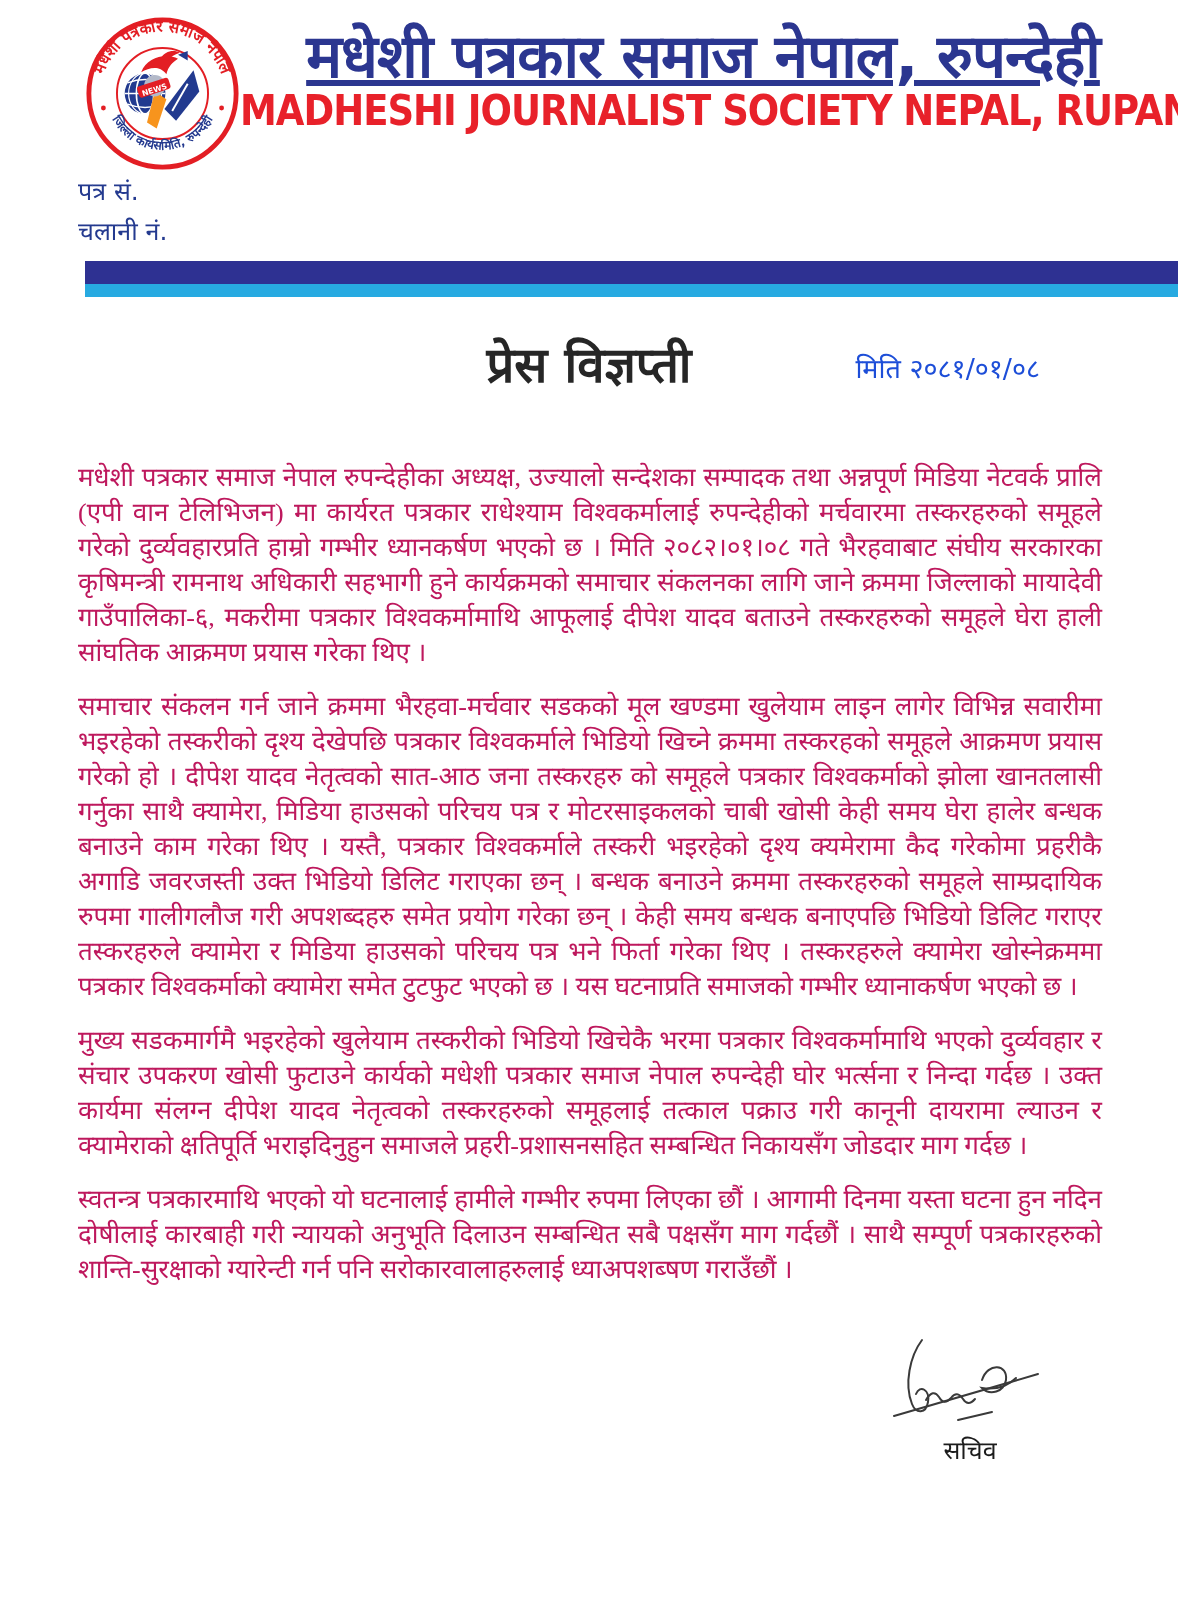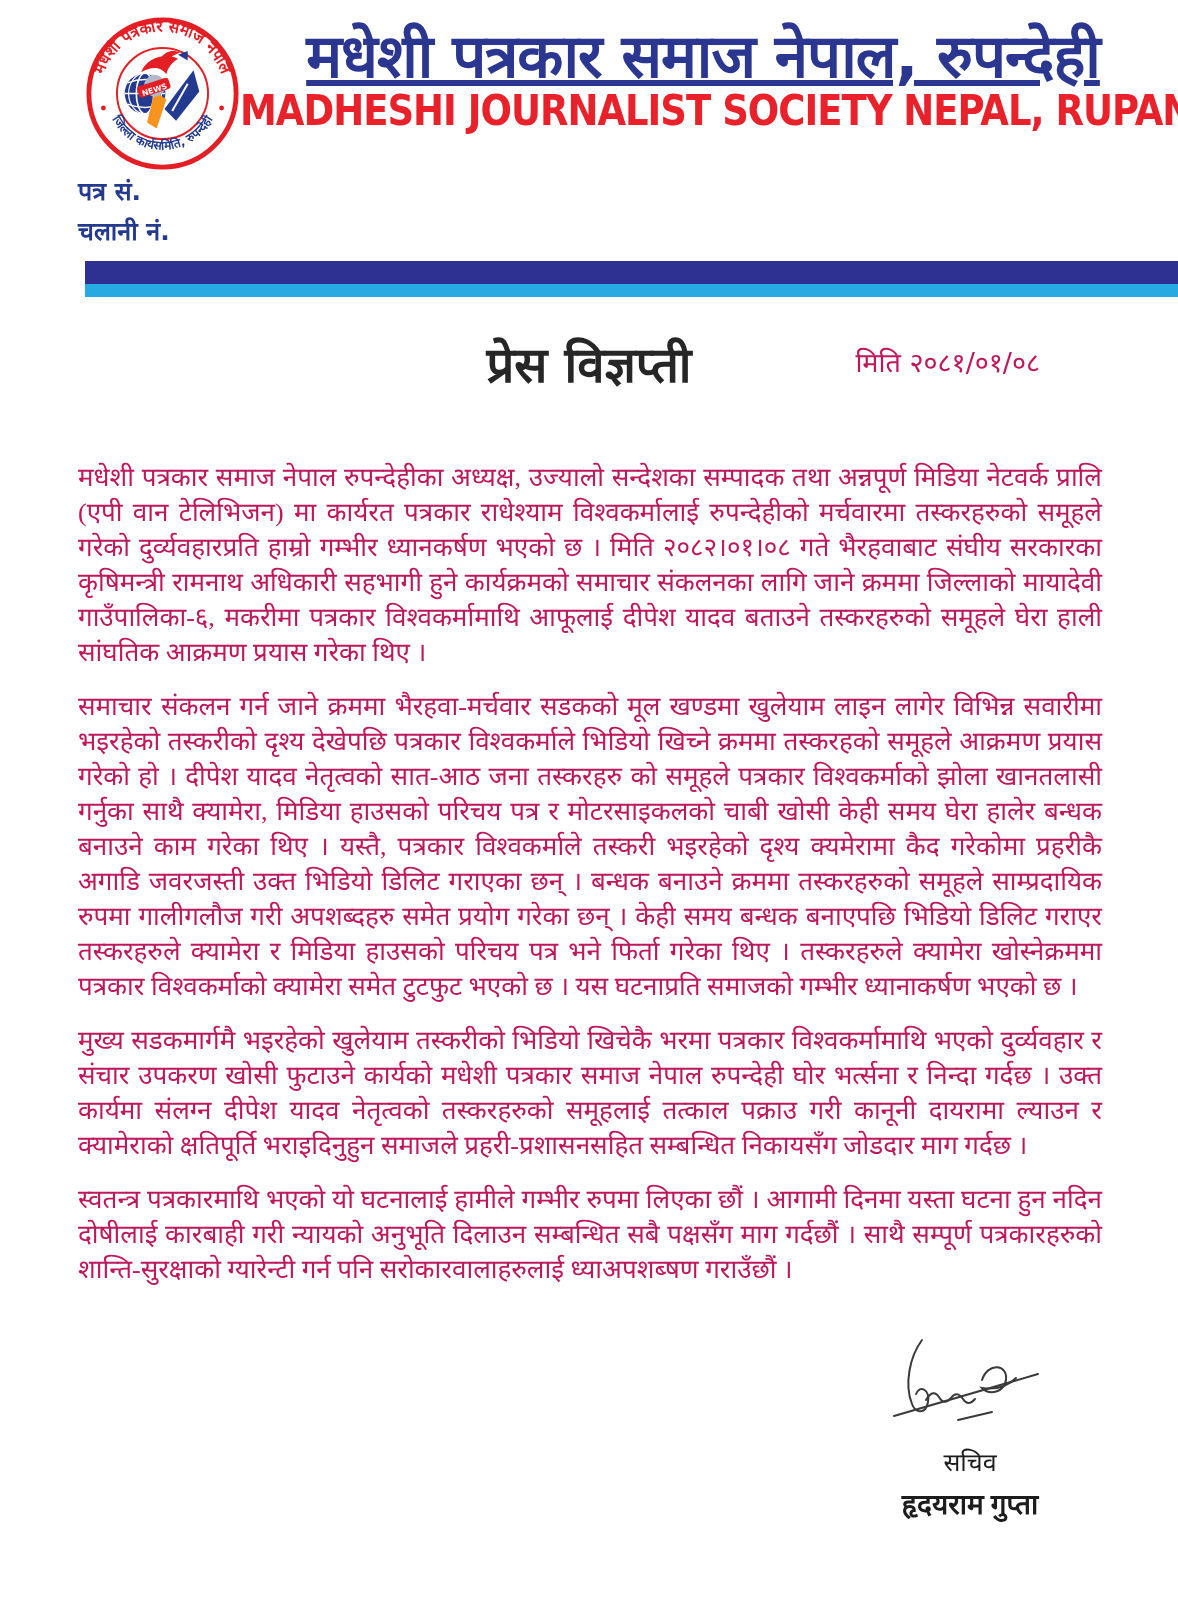--- a/index.html
+++ b/index.html
@@ -30,37 +30,37 @@
     font-size:37px;
     font-weight:bold;
     line-height:1.1;
     white-space:nowrap;
     letter-spacing:-1px;
     transform:scaleY(1.15);
   }
 
   .refs {
     position:absolute; top:172px; left:78px;
-    color:#243a8f; font-size:25px; font-weight:bold; line-height:40px;
+    color:#243a8f; font-size:25px; font-weight:normal; line-height:40px;
   }
 
   .bars { position:absolute; top:261px; left:85px; right:0; font-size:0; }
   .bar-navy { height:23px; background:#2e3192; }
   .bar-cyan { height:13px; background:#27aae1; }
 
   
   .doc-title-row { position:absolute; top:330px; left:0; right:0; height:56px; }
   .doc-title {
     position:absolute; left:50%; top:0; transform:translateX(-50%);
     font-size:49px; font-weight:bold; color:#262626; margin:0;
     letter-spacing:0;
   }
   .doc-date {
-    position:absolute; right:138px; top:13px;
-    font-size:27px; color:#be185d;
+    position:absolute; right:138px; top:19px;
+    font-size:27px; color:#1d4ed8;
   }
 
   
   .body-text {
     position:absolute; top:438px; left:78px; width:1024px;
     font-family:"Liberation Serif","DejaVu Serif", serif;
     font-size:26px; line-height:35px;
     color:#be185d;
     text-align:justify;
     margin-top:22px;
@@ -68,21 +68,21 @@
   .body-text p { margin:0 0 19px 0; }
 
   
   .signature-block {
     position:absolute; left:855px; top:1322px; width:230px;
     text-align:center;
     font-family:"Liberation Serif","DejaVu Serif", serif;
     color:#1c1c1c;
   }
   .sig-scribble { display:block; margin:0 auto; }
-  .sig-designation { font-size:25px; margin-top:14px; }
+  .sig-designation { font-size:25px; margin-top:2px; }
   .sig-name { font-size:28px; font-weight:bold; margin-top:6px; white-space:nowrap; }
 </style>
 </head>
 <body>
 
 <div class="page">
 
   <header class="letterhead">
 
     <div class="logo-wrap">
@@ -166,16 +166,15 @@
     <svg class="sig-scribble" width="200" height="108" viewBox="0 0 200 108">
       <g fill="none" stroke="#3a3a3a" stroke-width="2" stroke-linecap="round">
         <path d="M52,18 C40,34 34,62 42,82 C46,92 56,92 58,80 C60,68 50,62 46,72"></path>
         <path d="M56,78 q7,-12 13,-3 q5,9 12,1 q6,-8 12,1 q5,8 12,0"></path>
         <path d="M112,58 c6,-18 26,-16 24,0 c-2,12 -16,16 -24,8 c14,2 26,-2 34,-10"></path>
         <path d="M24,94 L168,52"></path>
         <path d="M88,98 L122,90"></path>
       </g>
     </svg>
     <div class="sig-designation">सचिव</div>
-    <div class="sig-name">हृदयराम गुप्ता</div>
   </div>
 
 </div>
 
 </body></html>

